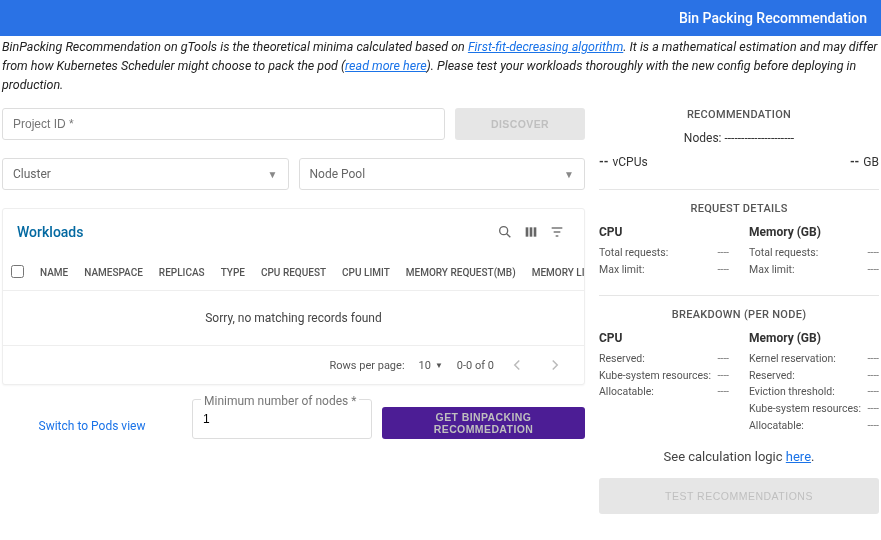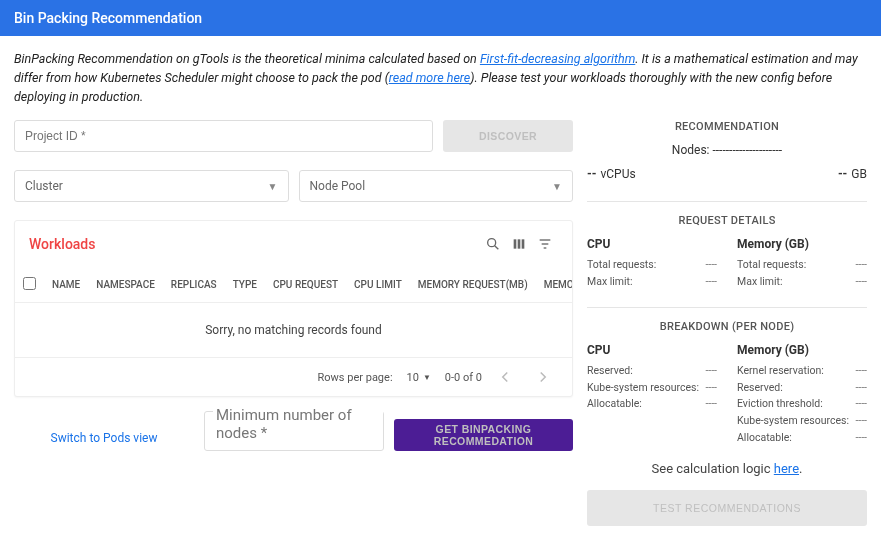--- a/index.html
+++ b/index.html
@@ -1,18 +1,18 @@
 <!DOCTYPE html>
 <html><head>
   <meta charset="utf-8">
   <style>
     * { margin: 0; padding: 0; box-sizing: border-box; }
     body { font-family: Roboto, Arial, sans-serif; font-size: 13px; color: #333; background: #fff; }
-    .topbar { height: 36px; background: #2a72e5; color: #fff; display: flex; align-items: center; padding: 0 14px; font-weight: 500; font-size: 14px; }
-    .container { padding: 14px; }
+    .topbar { height: 36px; background: #2a72e5; color: #fff; display: flex; align-items: center; padding: 0 14px; font-weight: 500; font-size: 14px; justify-content: flex-end; }
+    .container { padding: 2px; }
     .intro { font-style: italic; font-size: 12.5px; line-height: 1.5; color: #222; margin-bottom: 14px; }
     .intro a { color: #1a73e8; text-decoration: underline; }
     .layout { display: flex; gap: 14px; }
     .left { flex: 1; min-width: 0; }
     .right { width: 280px; }
     .row { display: flex; gap: 10px; margin-bottom: 18px; }
     .field {
       position: relative;
       border: 1px solid #ddd;
       border-radius: 3px;
@@ -42,21 +42,21 @@
     .btn-flat-wide { background: #4c1d95; color: #bfbfbf; cursor: not-allowed; flex:1; }
     .card {
       border: 1px solid #eee;
       border-radius: 3px;
       box-shadow: 0 1px 2px rgba(0,0,0,0.04);
       background: #fff;
       padding: 0;
       margin-bottom: 14px;
     }
     .card-head { display: flex; align-items: center; padding: 10px 14px; }
-    .card-head h3 { font-size: 14px; font-weight: 500; color: #ef4444; }
+    .card-head h3 { font-size: 14px; font-weight: 500; color: #0369a1; }
     .card-head .spacer { flex: 1; }
     .icon-btn { width: 26px; height: 26px; display: flex; align-items: center; justify-content: center; color: #666; cursor: pointer; border-radius: 50%; }
     .table-wrap { overflow-x: auto; }
     table { width: 100%; border-collapse: collapse; }
     th {
       font-size: 10px;
       font-weight: 500;
       color: #555;
       text-align: left;
       padding: 10px 8px;
@@ -87,21 +87,21 @@
       padding: 0 10px;
       font-size: 12px;
       width: 180px;
     }
     .floating-label {
       position: absolute;
       top: -6px;
       left: 8px;
       background: #fff;
       padding: 0 3px;
-      font-size: 15px;
+      font-size: 12px;
       color: #777;
     }
     .link { color: #1a73e8; text-decoration: none; font-size: 12px; }
     .right h4 { text-align: center; font-size: 11px; font-weight: 500; color: #555; letter-spacing: 0.3px; margin-bottom: 10px; text-transform: uppercase; }
     .right .nodes { text-align: center; font-size: 12px; margin-bottom: 10px; }
     .summary-row { display: flex; justify-content: space-between; gap: 18px; font-size: 12px; margin-bottom: 20px;}
     .summary-row .val { font-weight: 700; margin-right: 4px; }
     .sec-title { border-top: 1px solid #e5e5e5; padding-top: 12px; text-align: center; font-size: 11px; font-weight: 500; color: #555; margin-bottom: 10px; letter-spacing: 0.3px; text-transform: uppercase;}
     .pair { display: flex; gap: 20px; }
     .pair > div { flex: 1; }

